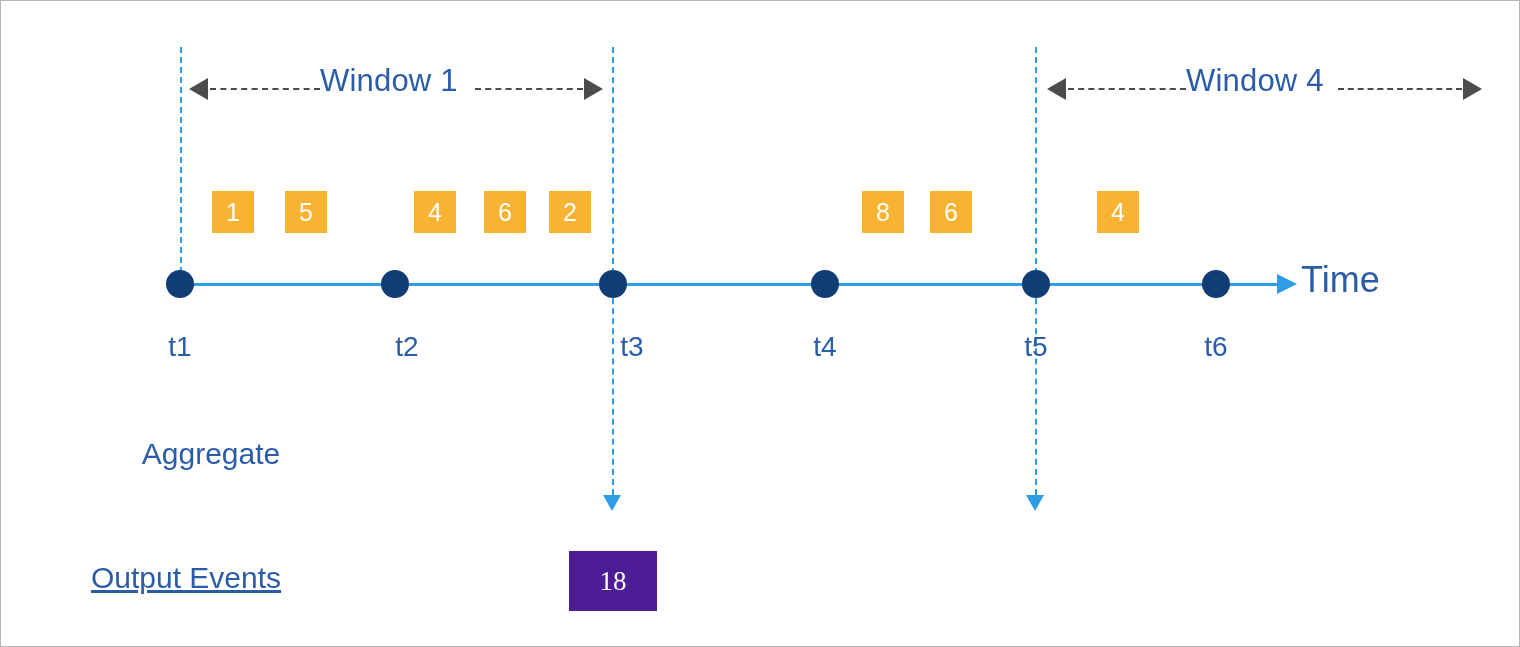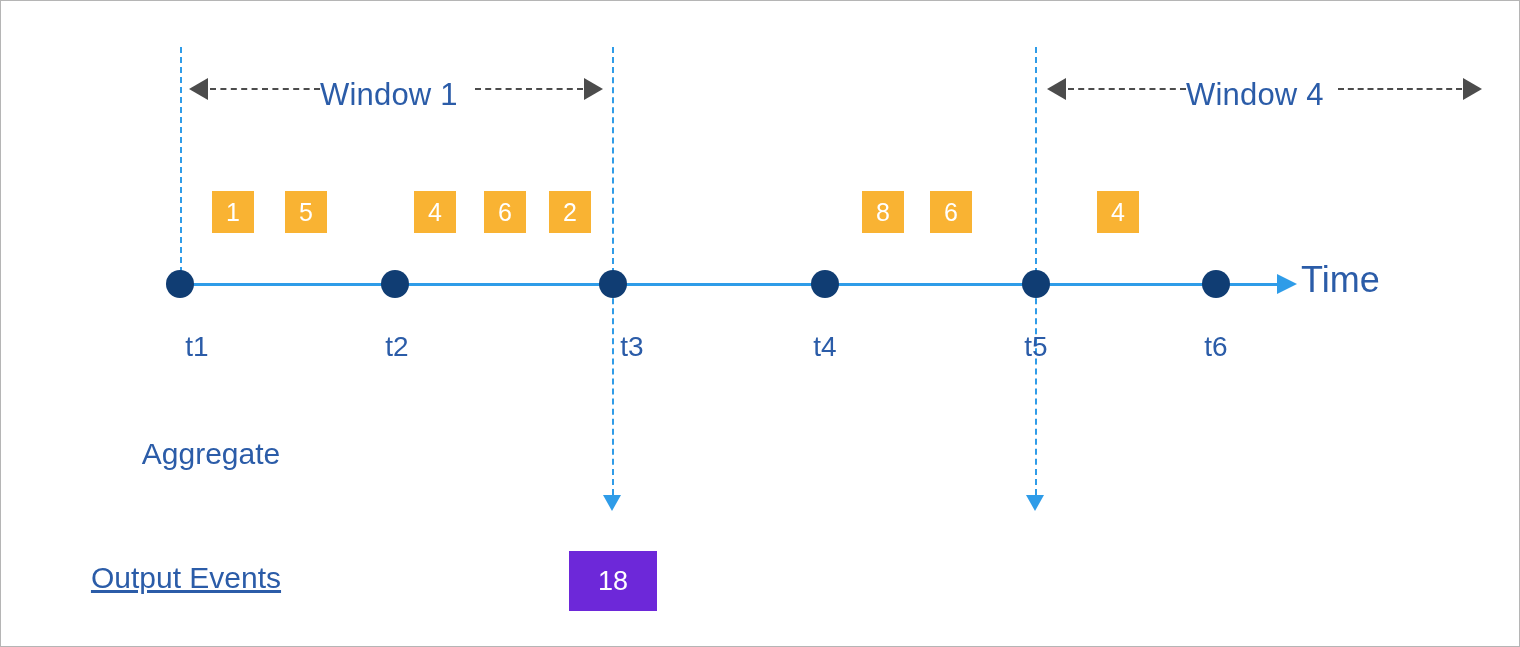--- a/index.html
+++ b/index.html
@@ -51,21 +51,20 @@
   }
   .arrow-left  { border-right: 19px solid #4c4c4c; }
   .arrow-right { border-left: 19px solid #4c4c4c; }
   .window-label {
     position: absolute;
     top: -6px;
     font-size: 31px;
     color: #2b5ca8;
     white-space: nowrap;
     letter-spacing: .2px;
-    margin-top: 14px;
   }
 
   
   #timeline-axis {
     position: absolute;
     left: 179px;
     top: 282px;
     width: 1100px;
     height: 0;
     border-top: 3px solid #2f9ce8;
@@ -112,27 +111,28 @@
     display: flex;
     align-items: center;
     justify-content: center;
     top: 190px;
   }
 
   
   .output-box {
     position: absolute;
     width: 88px; height: 60px;
-    background: #6d28d9;
+    background: #4c1d95;
     color: #ffffff;
     font-size: 27px;
     display: flex;
     align-items: center;
     justify-content: center;
     top: 550px;
+    font-family: Liberation Serif, serif;
   }
 
   
   #aggregate-caption {
     position: absolute;
     left: 60px;
     top: 432px;
     width: 300px;
     font-size: 30px;
     line-height: 1.42;
@@ -193,22 +193,22 @@
   <div id="timeline-arrowhead"></div>
   <span id="time-axis-label">Time</span>
 
   <div class="tick-dot" style="left:165px;"></div>
   <div class="tick-dot" style="left:380px;"></div>
   <div class="tick-dot" style="left:598px;"></div>
   <div class="tick-dot" style="left:810px;"></div>
   <div class="tick-dot" style="left:1021px;"></div>
   <div class="tick-dot" style="left:1201px;"></div>
 
-  <span class="tick-label" style="left:166px;">t1</span>
-  <span class="tick-label" style="left:366px;">t2</span>
+  <span class="tick-label" style="left:149px;">t1</span>
+  <span class="tick-label" style="left:376px;">t2</span>
   <span class="tick-label" style="left:601px;">t3</span>
   <span class="tick-label" style="left:794px;">t4</span>
   <span class="tick-label" style="left:1005px;">t5</span>
   <span class="tick-label" style="left:1185px;">t6</span>
 
   <div id="aggregate-caption">
     <div>Aggregate</div>
   </div>
   <div id="output-events-caption">Output Events</div>
 

